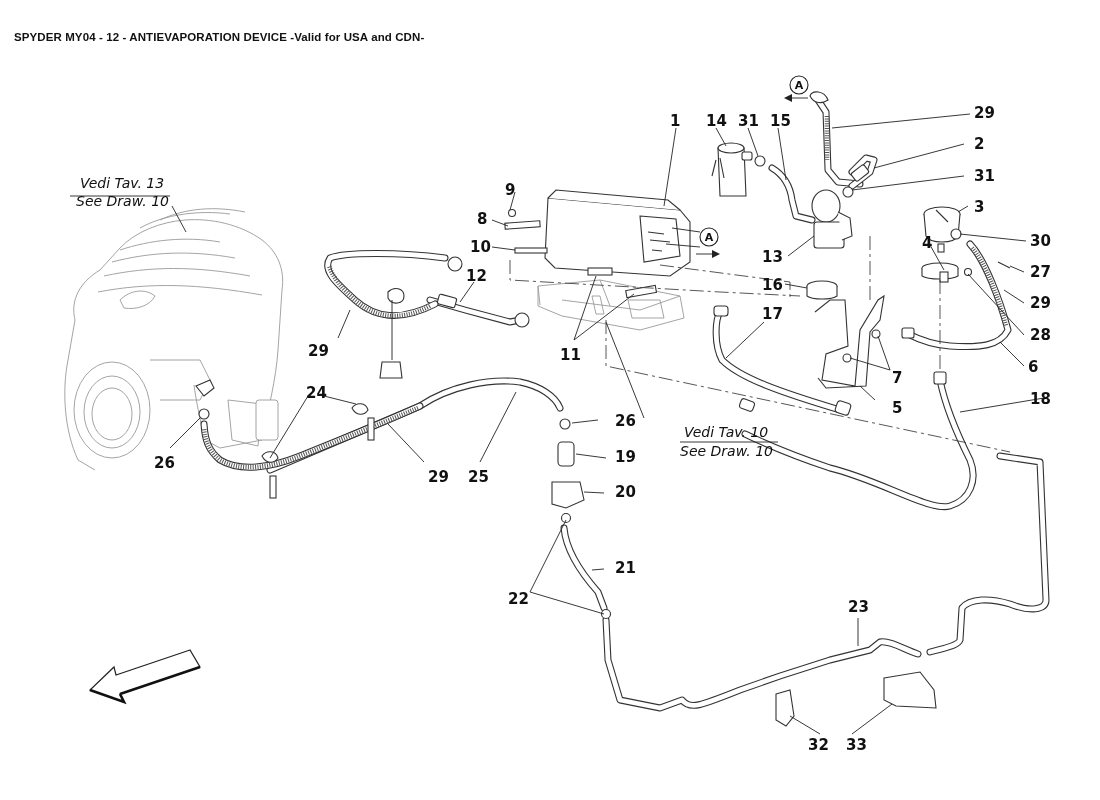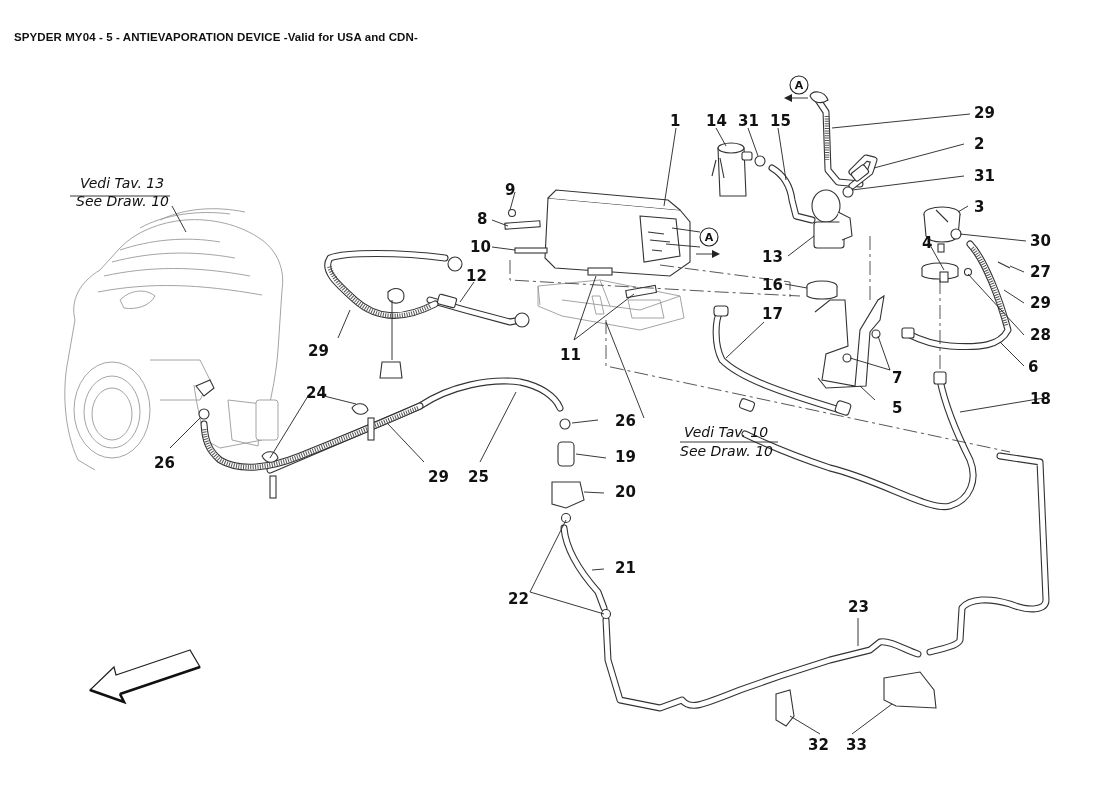--- a/index.html
+++ b/index.html
@@ -15,21 +15,21 @@
   .hose { stroke: #333; stroke-width: 7; fill: none; stroke-linecap: round; stroke-linejoin: round; }
   .hose-in { stroke: #fff; stroke-width: 4.8; fill: none; stroke-linecap: round; stroke-linejoin: round; }
   .corr { stroke: #555; stroke-width: 4.6; fill: none; stroke-dasharray: 1 1.4; stroke-linecap: butt; }
   .dash { stroke: #444; stroke-width: 0.9; fill: none; stroke-dasharray: 14 4 3 4; }
   .callout-circle { stroke: #222; stroke-width: 1.1; fill: #fff; }
   .callout-text { font-family: "DejaVu Sans", sans-serif; font-weight: bold; font-size: 11px; fill: #111; }
 </style>
 </head>
 <body>
 
-<div id="title">SPYDER MY04 - 5 - ANTIEVAPORATION DEVICE -Valid for USA and CDN-</div>
+<div id="title">SPYDER MY04 - 12 - ANTIEVAPORATION DEVICE -Valid for USA and CDN-</div>
 
 <svg id="diagram" width="1100" height="800" viewBox="0 0 1100 800">
 
   <g>
     <path class="ghost" d="M75,320 C70,300 80,282 100,270 L120,248 C135,232 160,222 185,220 C210,218 240,224 262,240 C278,252 285,270 282,290 L278,350 C276,380 268,410 262,440 L220,448 L205,440 C200,420 196,400 194,385"></path>
     <path class="ghost" d="M120,250 C150,240 185,236 220,242 M112,262 C150,252 190,250 235,258 M104,276 C150,266 195,266 250,276 M98,292 C150,282 200,284 262,295"></path>
     <path class="ghost" d="M140,228 C165,214 200,210 230,214 M160,220 C185,208 215,206 245,212"></path>
     <ellipse class="ghost" cx="112" cy="410" rx="38" ry="48"></ellipse>
     <ellipse class="ghost" cx="112" cy="412" rx="28" ry="36"></ellipse>
     <ellipse class="ghost" cx="112" cy="414" rx="20" ry="26"></ellipse>

